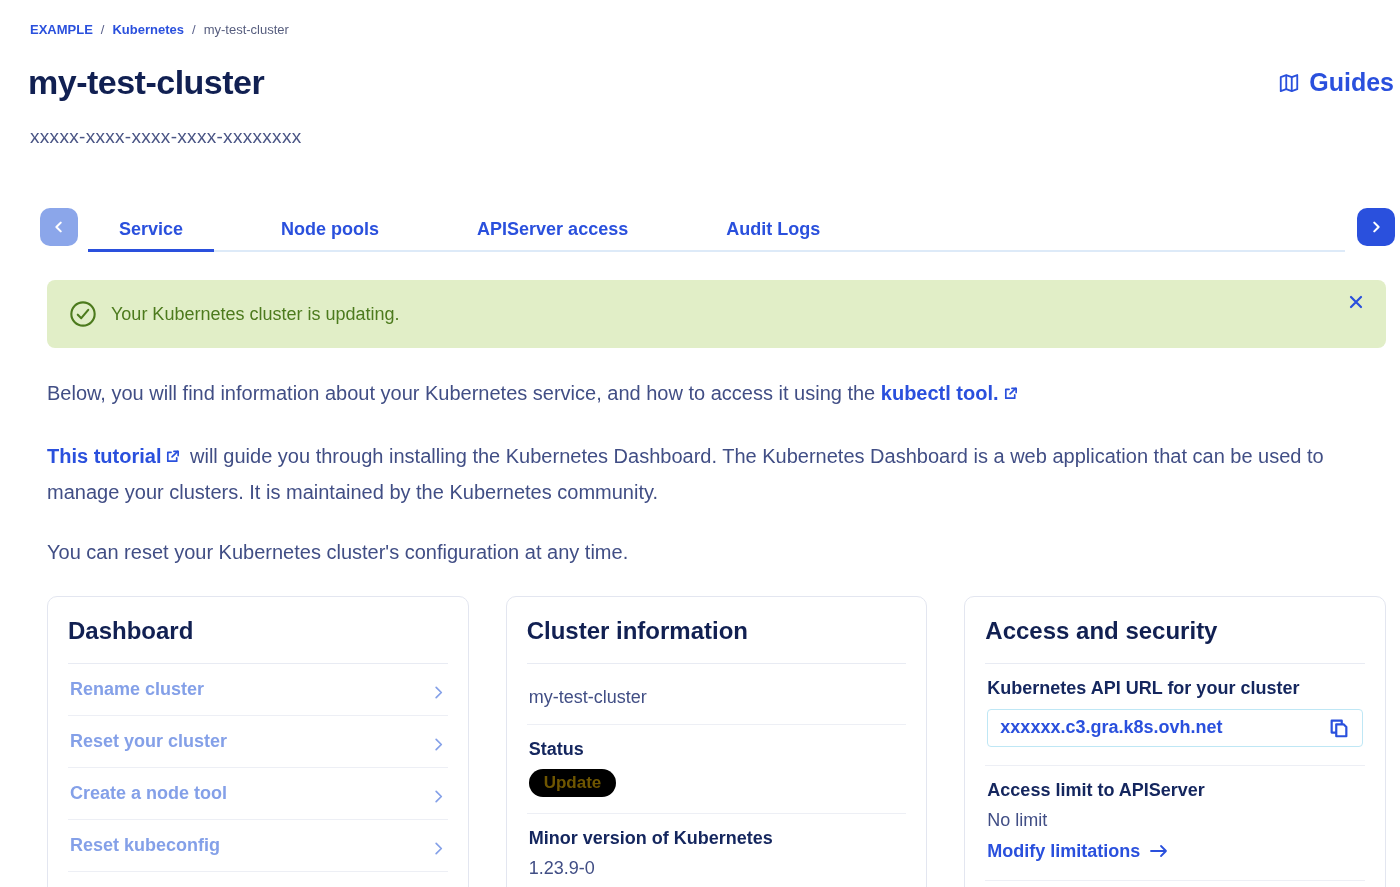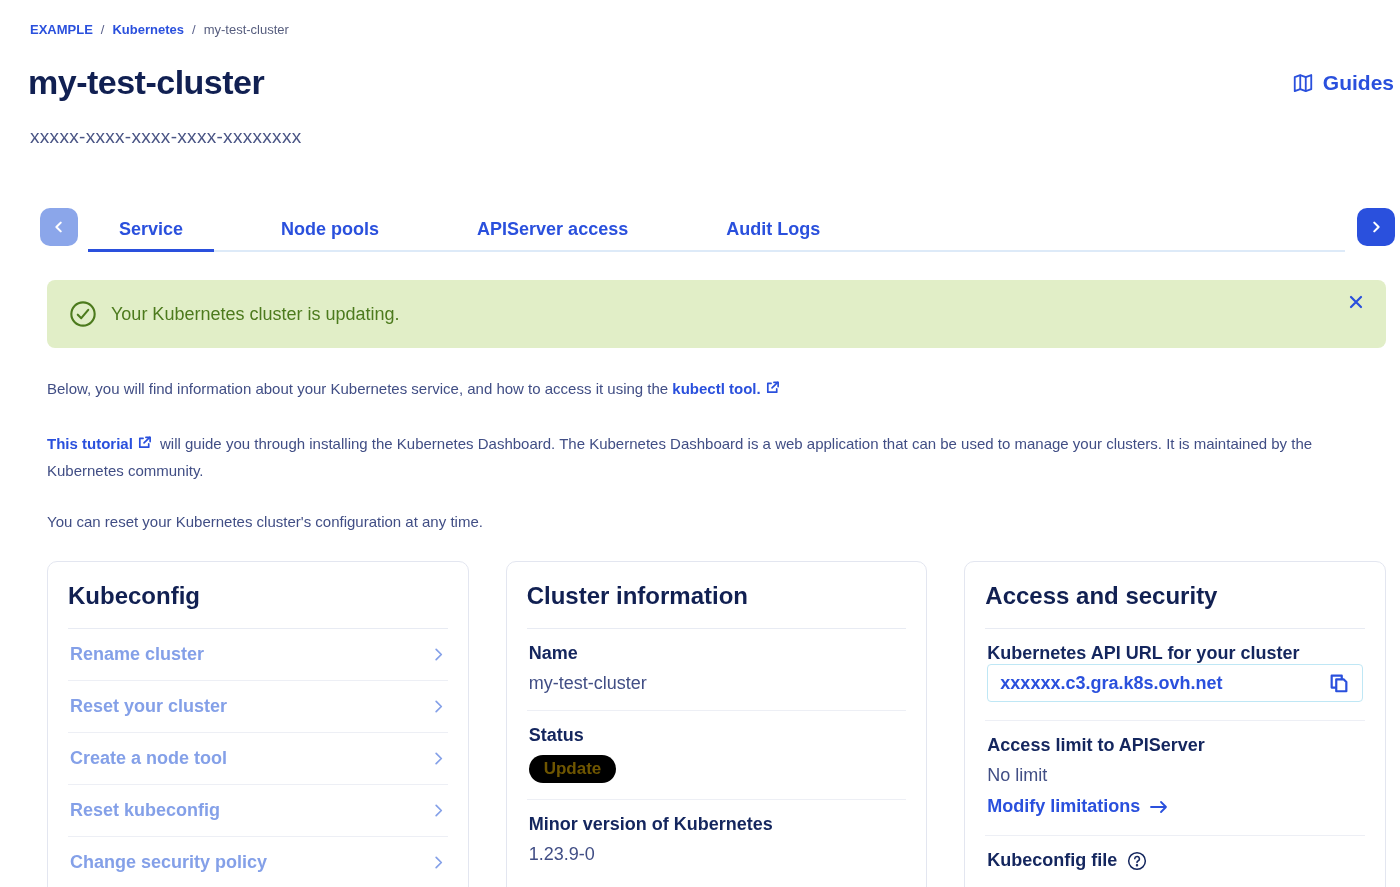--- a/index.html
+++ b/index.html
@@ -7,63 +7,63 @@
   body { font-family: "Liberation Sans", sans-serif; color: #414e85; }
 
   
   .breadcrumb { padding: 22px 14px 0 30px; font-size: 13px; color: #59608a; display: flex; gap: 8px; align-items: baseline; }
   .breadcrumb a { color: #2a50dd; font-weight: bold; text-decoration: none; }
   .breadcrumb .sep { color: #59608a; }
   .breadcrumb .current { color: #565d7e; }
 
   .title-row { display: flex; justify-content: space-between; align-items: center; margin-top: 26px; padding: 0 6px 0 28px; }
   h1.page-title { font-size: 34px; font-weight: bold; color: #112052; letter-spacing: -0.5px; }
-  .guides-link { display: flex; align-items: center; gap: 9px; color: #2a50dd; font-weight: bold; font-size: 21px; text-decoration: none; cursor: pointer; }
+  .guides-link { display: flex; align-items: center; gap: 9px; color: #2a50dd; font-weight: bold; font-size: 25px; text-decoration: none; cursor: pointer; }
 
   .subtitle { margin: 24px 0 0 30px; font-size: 19px; color: #4a5585; letter-spacing: 0.3px; }
 
   
   .tabs-row { display: flex; align-items: flex-start; margin: 60px 5px 0 40px; }
   .nav-btn { width: 38px; height: 38px; border: none; border-radius: 10px; display: flex; align-items: center; justify-content: center; cursor: pointer; flex: none; }
   .nav-btn.prev { background: #8ba6ea; }
   .nav-btn.next { background: #2a50dd; }
   .tabs-strip { flex: 1; display: flex; align-items: stretch; margin: 0 12px 0 10px; border-bottom: 2px solid #ddeaf8; min-height: 44px; }
   .tab { position: relative; display: flex; align-items: center; padding: 0 31px; margin-right: 36px; font-size: 18px; font-weight: bold; color: #2a50dd; cursor: pointer; }
   .tab.active::after { content: ""; position: absolute; left: 0; right: 0; bottom: -2px; height: 3px; background: #2a50dd; }
 
   
   .alert { display: flex; align-items: center; margin: 28px 14px 0 47px; background: #e1eec7; border-radius: 8px; padding: 20px 22px; color: #4c7a1d; font-size: 18px; }
   .alert .msg { margin-left: 14px; }
   .alert .close-btn { margin-left: auto; background: none; border: none; cursor: pointer; display: flex; align-items: flex-start; align-self: flex-start; margin-top: -6px; }
 
   
-  .intro p { margin-left: 47px; margin-right: 14px; font-size: 15px; line-height: 1.72; color: #414e85; }
+  .intro p { margin-left: 47px; margin-right: 14px; font-size: 20px; line-height: 1.72; color: #414e85; }
   .p1 { margin-top: 28px; }
   .p2 { margin-top: 28px; max-width: 1322px; }
   .p3 { margin-top: 26px; }
   .text-link { color: #2a50dd; font-weight: bold; text-decoration: none; cursor: pointer; white-space: nowrap; }
   .ext-icon { display: inline-block; vertical-align: -1px; margin: 0 4px; }
 
   
   .cards { display: flex; gap: 37px; align-items: stretch; margin: 26px 14px 0 47px; }
   .card { flex: 1; background: #fff; border: 1px solid #e3e6f0; border-radius: 10px; padding: 20px 20px 0 20px; min-height: 360px; }
   .card-title { font-size: 24px; font-weight: bold; color: #112052; padding-bottom: 18px; border-bottom: 1px solid #e8ebf3; }
 
   .mgmt-list { list-style: none; }
-  .mgmt-item { display: flex; justify-content: space-between; align-items: center; padding: 15px 2px; border-bottom: 1px solid #edeff5; font-size: 18px; font-weight: bold; color: #84a0e8; cursor: pointer; }
+  .mgmt-item { display: flex; justify-content: space-between; align-items: flex-end; padding: 15px 2px; border-bottom: 1px solid #edeff5; font-size: 18px; font-weight: bold; color: #84a0e8; cursor: pointer; }
 
   .info-field { padding: 14px 2px 16px; border-bottom: 1px solid #edeff5; }
   .info-field:last-child { border-bottom: none; }
   .field-label { font-size: 18px; font-weight: bold; color: #14265e; }
   .field-value { margin-top: 9px; font-size: 18px; color: #414e85; }
   .badge { display: inline-block; margin-top: 9px; background: #000000; color: #6f5600; font-weight: bold; font-size: 17px; padding: 4px 15px; border-radius: 14px; }
 
   .access-section { padding: 14px 2px 18px; border-bottom: 1px solid #edeff5; }
   .access-section:last-child { border-bottom: none; }
-  .url-box { display: flex; justify-content: space-between; align-items: center; border: 1px solid #bfe7f5; border-radius: 4px; padding: 7px 12px; }
+  .url-box { display: flex; justify-content: space-between; align-items: center; margin-top: 10px; border: 1px solid #bfe7f5; border-radius: 4px; padding: 7px 12px; }
   .url-text { font-size: 18px; font-weight: bold; color: #2a50dd; cursor: text; }
   .copy-btn { background: none; border: none; cursor: pointer; display: flex; }
   .modify-link { display: inline-flex; align-items: center; gap: 10px; margin-top: 10px; color: #2a50dd; font-weight: bold; font-size: 18px; text-decoration: none; cursor: pointer; }
   .label-with-icon { display: flex; align-items: center; gap: 10px; }
 </style>
 </head>
 <body>
 
 <nav class="breadcrumb">
   <a href="#">EXAMPLE</a>
@@ -144,21 +144,21 @@
             <path d="M13.5 2.5L7.5 8.5"></path>
           </svg></span></a>
     <span>will guide you through installing the Kubernetes Dashboard. The Kubernetes Dashboard is a web application that can be used to manage your clusters. It is maintained by the Kubernetes community.</span>
   </p>
   <p class="p3">You can reset your Kubernetes cluster's configuration at any time.</p>
 </div>
 
 <div class="cards">
 
   <section class="card">
-    <h2 class="card-title">Kubeconfig</h2>
+    <h2 class="card-title">Dashboard</h2>
     <ul class="mgmt-list">
       <li class="mgmt-item">
         <span>Rename cluster</span>
         <span style="display:flex">
             <svg width="15" height="15" viewBox="0 0 16 16" fill="none" stroke="#84a0e8" stroke-width="1.8" stroke-linecap="round" stroke-linejoin="round">
               <path d="M5.5 2.5L11 8l-5.5 5.5"></path>
             </svg>
           </span>
       </li>
       <li class="mgmt-item">
@@ -192,21 +192,20 @@
               <path d="M5.5 2.5L11 8l-5.5 5.5"></path>
             </svg>
           </span>
       </li>
     </ul>
   </section>
 
   <section class="card">
     <h2 class="card-title">Cluster information</h2>
     <div class="info-field">
-      <div class="field-label">Name</div>
       <div class="field-value">my-test-cluster</div>
     </div>
     <div class="info-field">
       <div class="field-label">Status</div>
       <span class="badge">Update</span>
     </div>
     <div class="info-field">
       <div class="field-label">Minor version of Kubernetes</div>
       <div class="field-value">1.23.9-0</div>
     </div>

